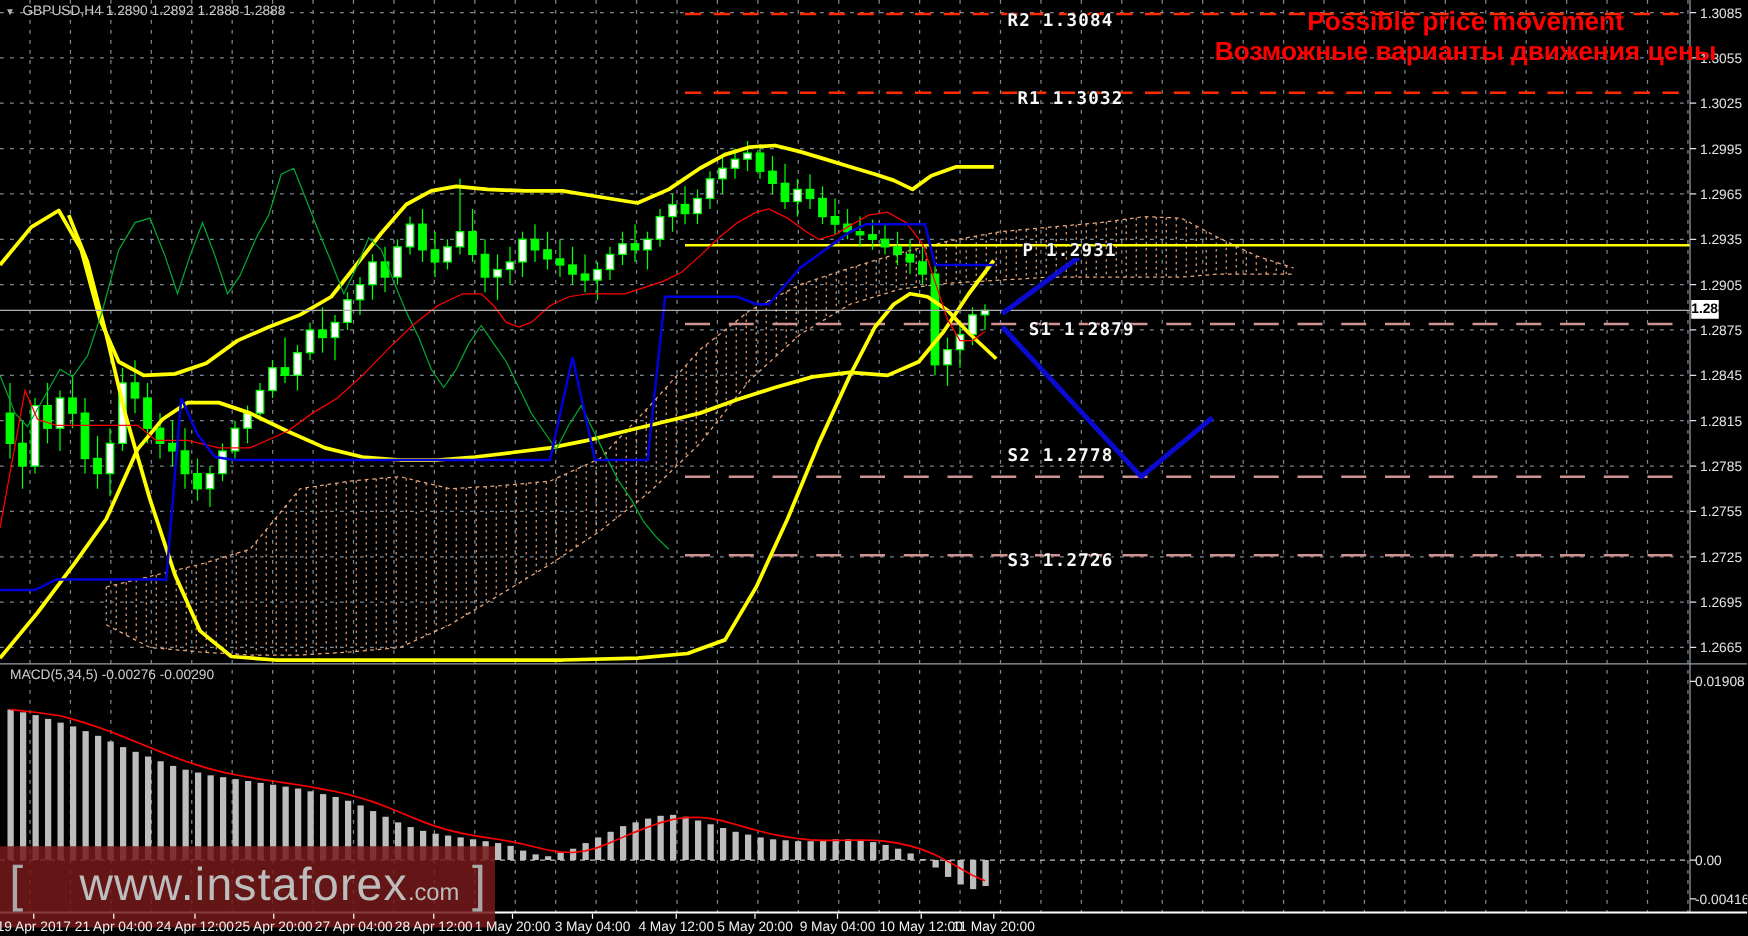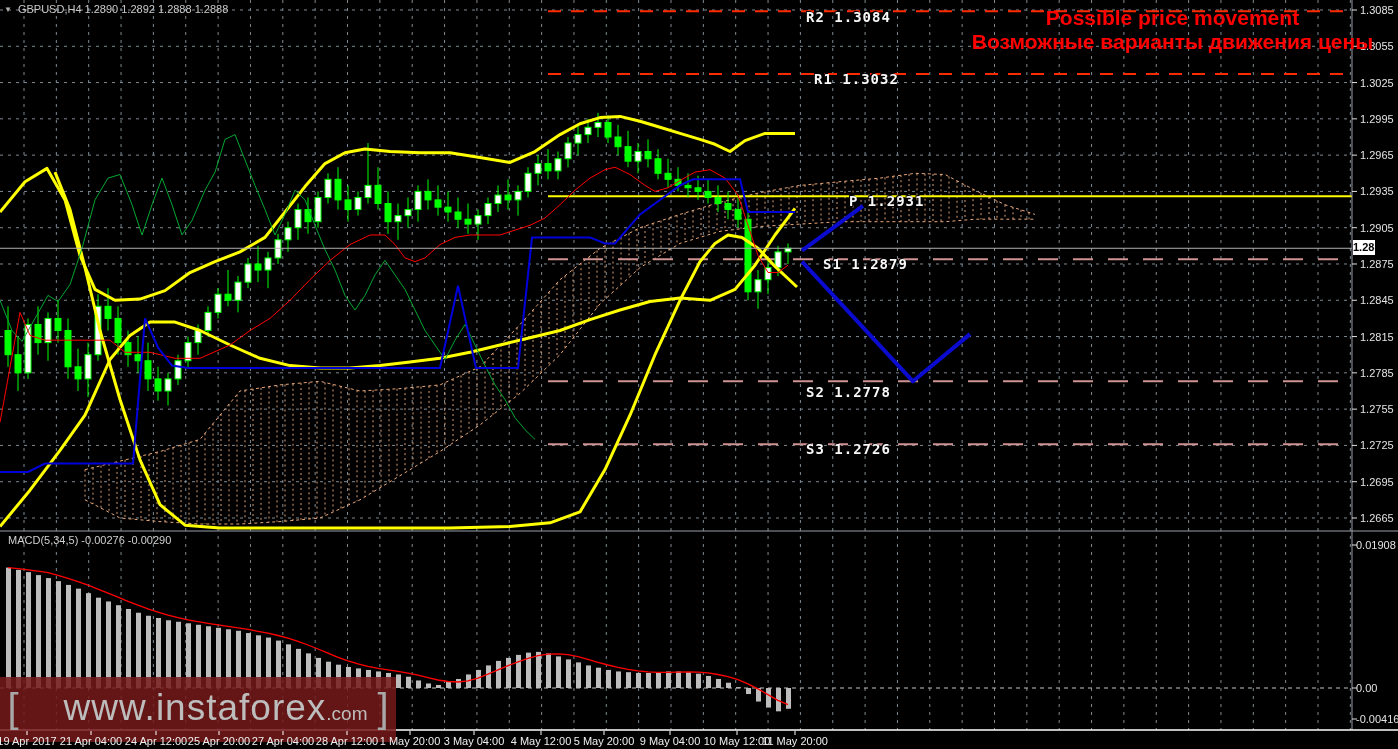--- a/index.html
+++ b/index.html
@@ -551,23 +551,23 @@
     <span>GBPUSD,H4 1.2890 1.2892 1.2888 1.2888</span>
   </div>
 
   <div class="overlay" id="annotation" style="color: rgb(255, 0, 0);">
     <div>Possible price movement</div>
     <div>Возможные варианты движения цены</div>
   </div>
 
   <div class="overlay pivot-label" style="left:806px;top:9px;">R2 1.3084</div>
   <div class="overlay pivot-label" style="left:814px;top:71px;">R1 1.3032</div>
-  <div class="overlay pivot-label" style="left:818px;top:193px;margin-left:31px;">P 1.2931</div>
+  <div class="overlay pivot-label" style="left:818px;top:193px;">P 1.2931</div>
   <div class="overlay pivot-label" style="left:806px;top:256px;margin-left:17px;">S1 1.2879</div>
-  <div class="overlay pivot-label" style="left:806px;top:384px;">S2 1.2778</div>
+  <div class="overlay pivot-label" style="left:806px;top:357px;">S2 1.2778</div>
   <div class="overlay pivot-label" style="left:806px;top:441px;">S3 1.2726</div>
 
   <div class="overlay" id="macd-label">MACD(5,34,5) -0.00276 -0.00290</div>
 
   <div class="overlay" id="price-tag">1.2888</div>
 
   <div class="overlay" id="watermark-text">
     <span class="bracket">[</span>
     <span><span class="wm-main">www.instaforex</span><span class="wm-suffix">.com</span></span>
     <span class="bracket">]</span>

